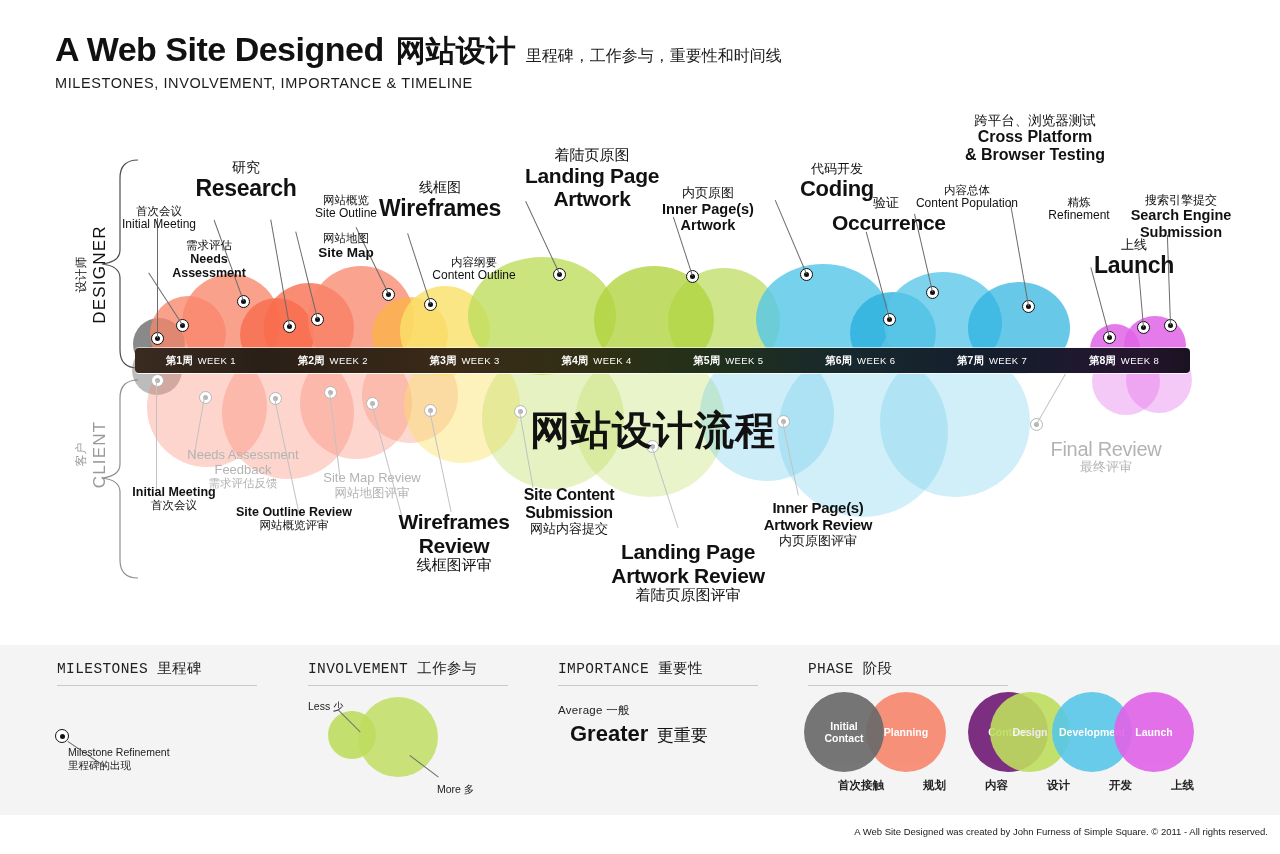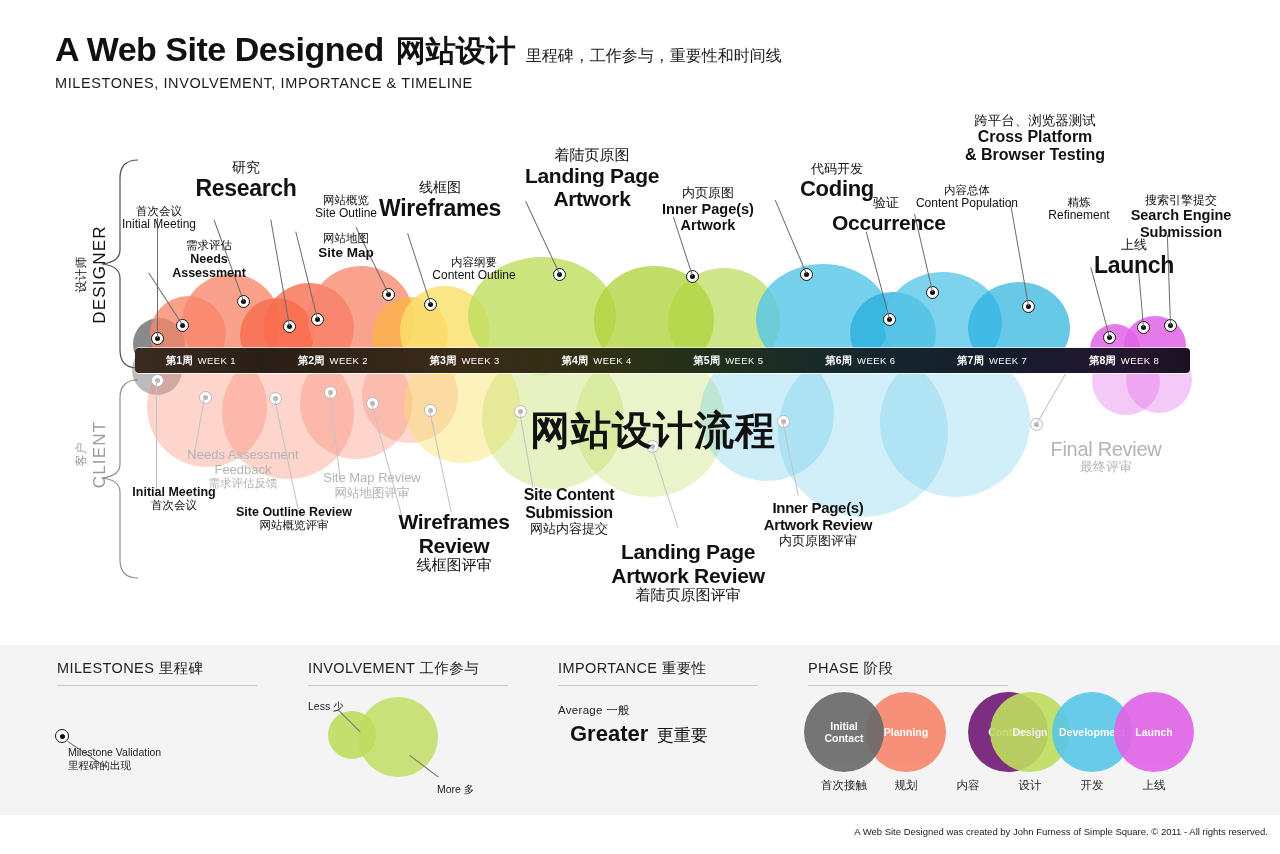--- a/index.html
+++ b/index.html
@@ -54,33 +54,33 @@
   .vlabel{position:absolute;transform:rotate(-90deg);transform-origin:50% 50%;white-space:nowrap;}
   .vlabel .en{font-size:17px;letter-spacing:1.2px;color:#111;}
   .vlabel .cn{font-size:12px;color:#111;}
   .vlabel.grey .en,.vlabel.grey .cn{color:#9a9a9a;}
 
   #center-title{position:absolute;left:530px;top:303px;font-size:40px;font-weight:bold;
     letter-spacing:1px;color:#111;}
 
   
   #legend{position:absolute;left:0;top:645px;width:1280px;height:170px;background:#f4f4f4;}
-  .lg{position:absolute;}
+  .lg{position:absolute;font-family:Liberation Mono, monospace;}
   .lg-h{font-size:14.5px;letter-spacing:.4px;color:#222;}
   .lg-h b{font-weight:normal;}
   .lg-rule{height:1px;background:#c9c9c9;margin-top:7px;}
   .lg-small{font-size:10.5px;color:#222;line-height:1.25;}
 
   #footer{position:absolute;left:0;top:815px;width:1280px;height:39px;background:#fff;}
   #copy{position:absolute;right:12px;top:826px;font-size:9.5px;color:#1a1a1a;}
 
   .phase-c{position:absolute;border-radius:50%;display:flex;align-items:center;
     justify-content:center;text-align:center;}
   .phase-c span{font-size:10.5px;font-weight:bold;color:#fff;line-height:1.15;}
-  .phase-cap{position:absolute;font-size:11.5px;color:#222;text-align:center;}
+  .phase-cap{position:absolute;font-size:11.5px;color:#222;text-align:right;font-weight:bold;}
 </style>
 </head>
 <body>
 
 <div class="stage">
 
   <div id="header">
     <div class="title-line">
       <span class="t-en">A Web Site Designed</span>
       <span class="t-cn">网站设计</span>
@@ -405,21 +405,21 @@
         <span>MILESTONES</span>
         <b>里程碑</b>
       </div>
       <div class="lg-rule"></div>
     </div>
     <div class="dot" style="left:55px;top:84px;width:14px;height:14px;">
         <i></i>
       </div>
     <div class="leader" style="left:68px;top:96px;width:47px;transform:rotate(34deg);"></div>
     <div class="lg-small" style="position:absolute;left:68px;top:101px;">
-      <div>Milestone Validation</div>
+      <div>Milestone Refinement</div>
       <div>里程碑的出现</div>
     </div>
 
     <div class="lg" style="left:308px;top:14px;width:200px;">
       <div class="lg-h">
         <span>INVOLVEMENT</span>
         <b>工作参与</b>
       </div>
       <div class="lg-rule"></div>
     </div>

